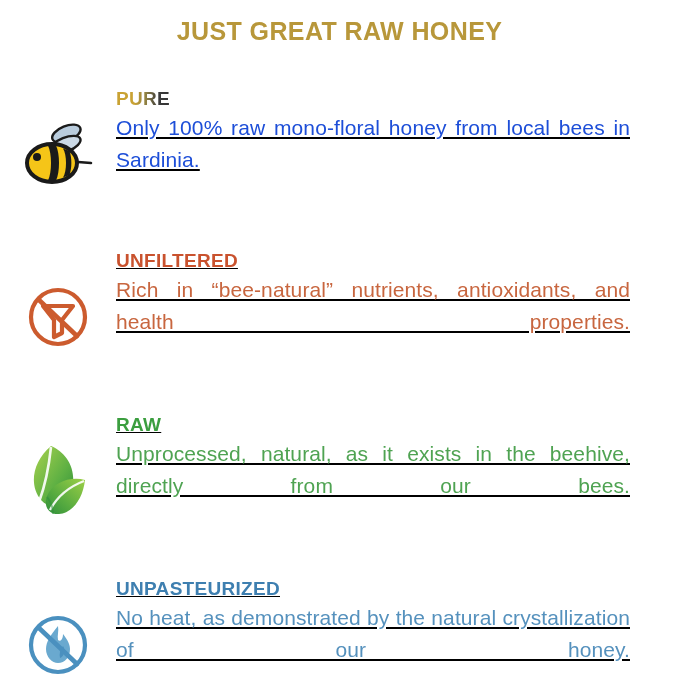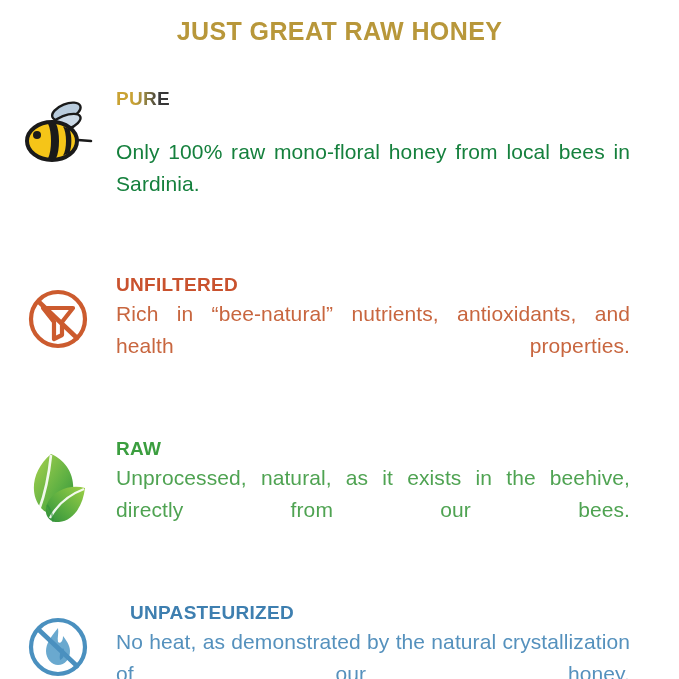--- a/index.html
+++ b/index.html
@@ -39,23 +39,24 @@
   
   .features {
     position: absolute;
     top: 88px;
     left: 0;
     width: 679px;
   }
   .feature {
     position: relative;
     display: flex;
-    align-items: flex-start;
+    align-items: center;
     min-height: 100px;
     margin-bottom: 46px;
+    text-decoration: underline;
   }
   .feature:last-child { margin-bottom: 0; }
 
   .icon-cell {
     width: 116px;
     flex: 0 0 116px;
     display: flex;
     justify-content: center;
     align-items: center;
   }
@@ -82,26 +83,26 @@
     text-justify: inter-word;
     letter-spacing: 0.1px;
   }
   .feat-body::after {
     content: "";
     display: inline-block;
     width: 100%;
   }
 
   
-  .f-pure   .feat-body { color: #15803d; margin-top: 24px; }
+  .f-pure   .feat-body { color: #1d4ed8; }
   .f-raw    .feat-heading { color: #3b9e3f; }
   .f-raw    .feat-body    { color: #4fa352; }
   .f-unfilt .feat-heading { color: #c9522e; }
   .f-unfilt .feat-body    { color: #c8663f; }
-  .f-unpast .feat-heading { color: #3e7fb0; margin-left: 14px; }
+  .f-unpast .feat-heading { color: #3e7fb0; }
   .f-unpast .feat-body    { color: #5591bd; }
 
   
   .f-pure .feat-heading {
     color: #c9a84f;
     background: linear-gradient(90deg, #c9a233 0%, #c9a233 34%, #8d7f43 56%, #3b3b3b 78%, #333333 100%);
     -webkit-background-clip: text;
     background-clip: text;
     -webkit-text-fill-color: transparent;
     color: transparent;

